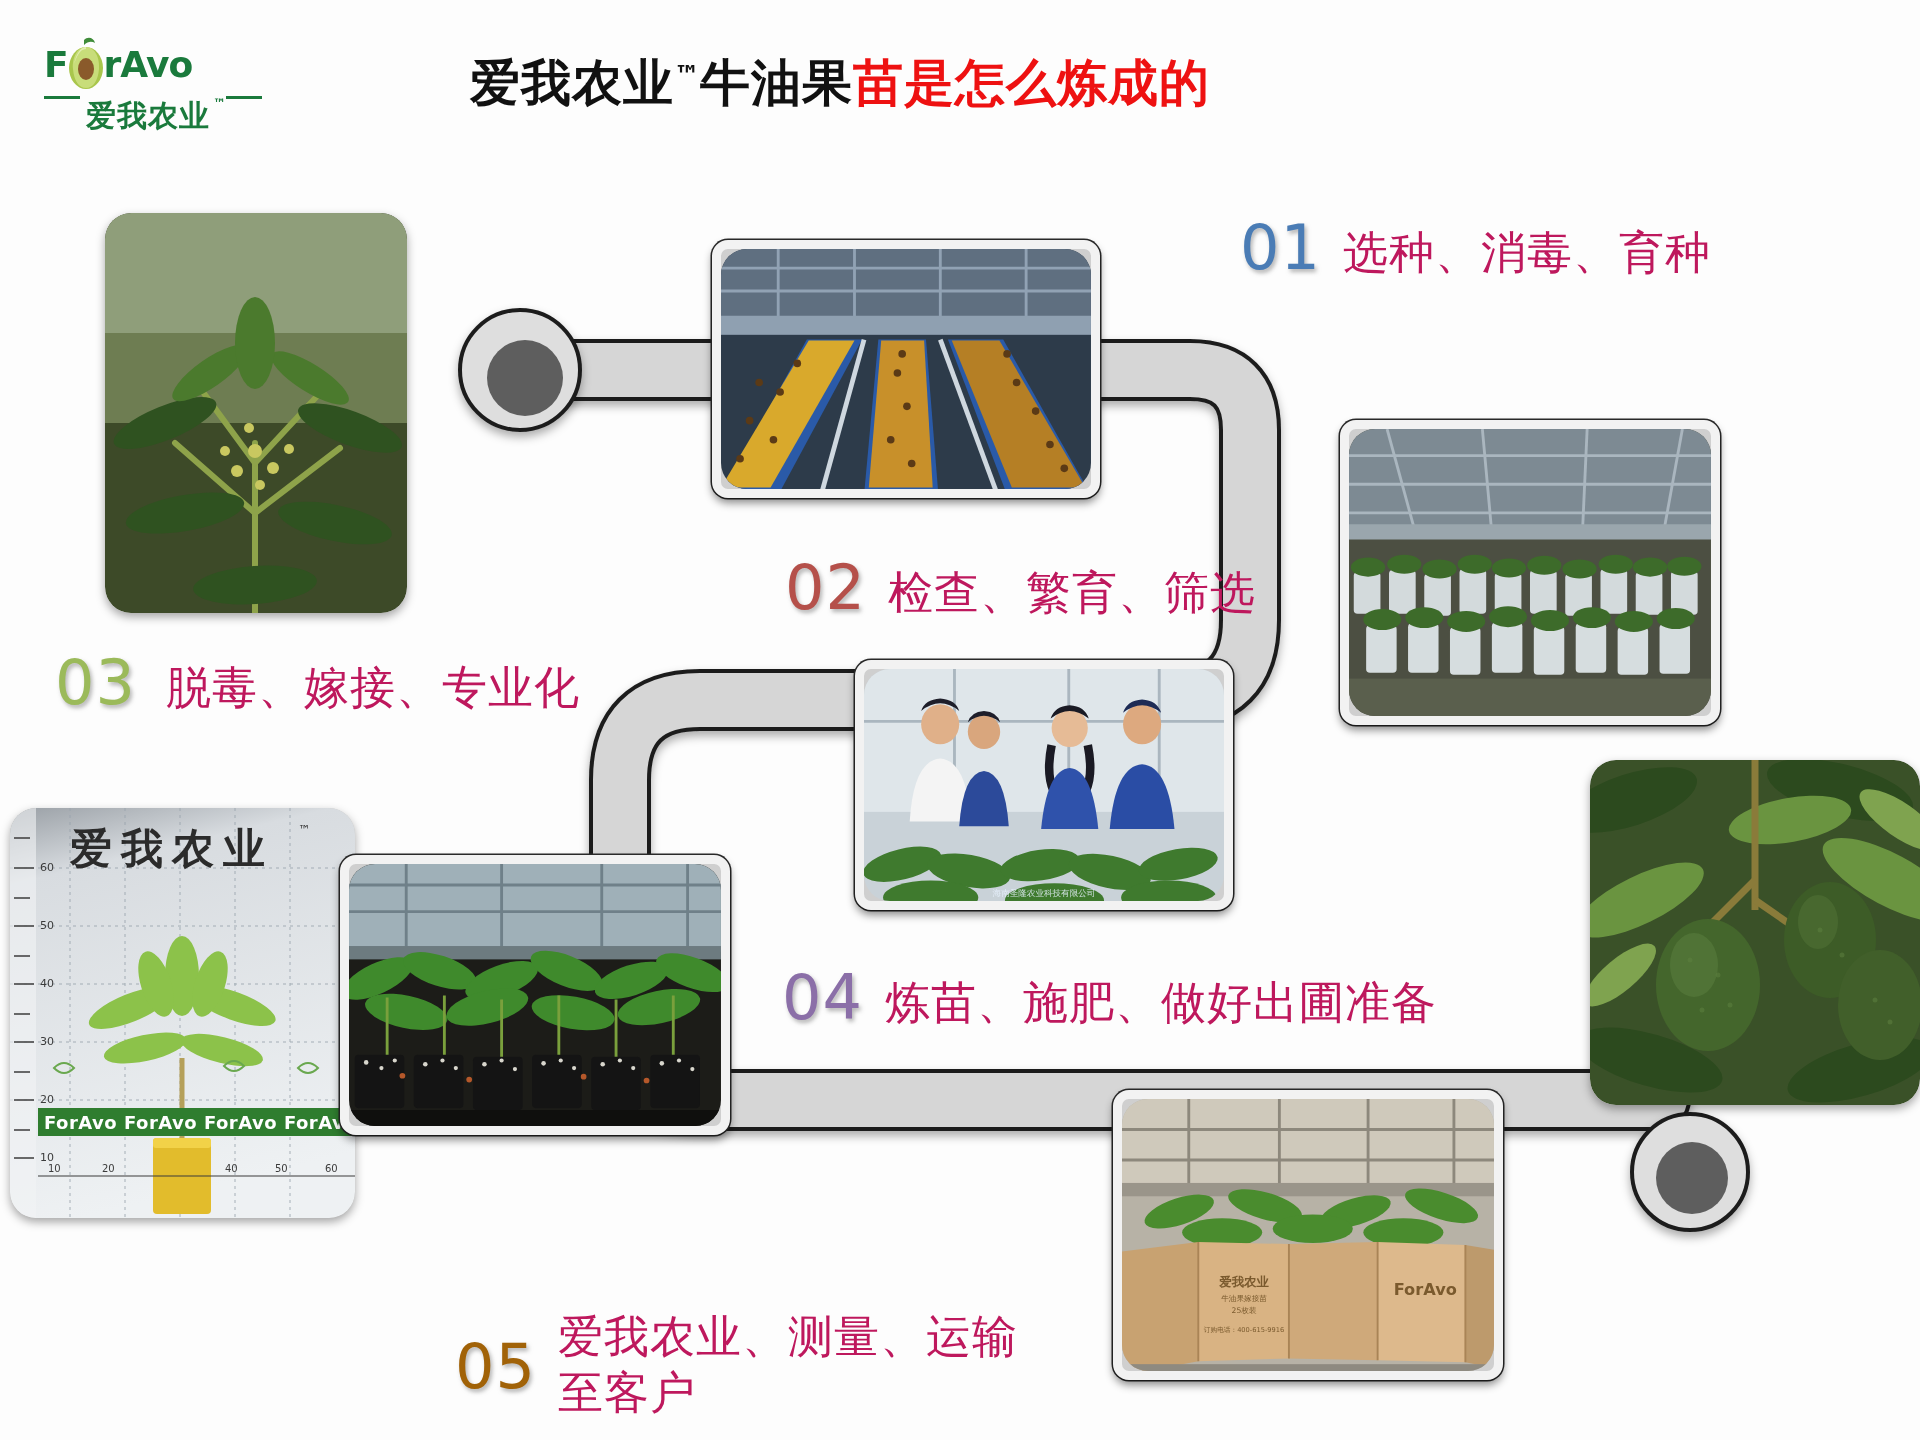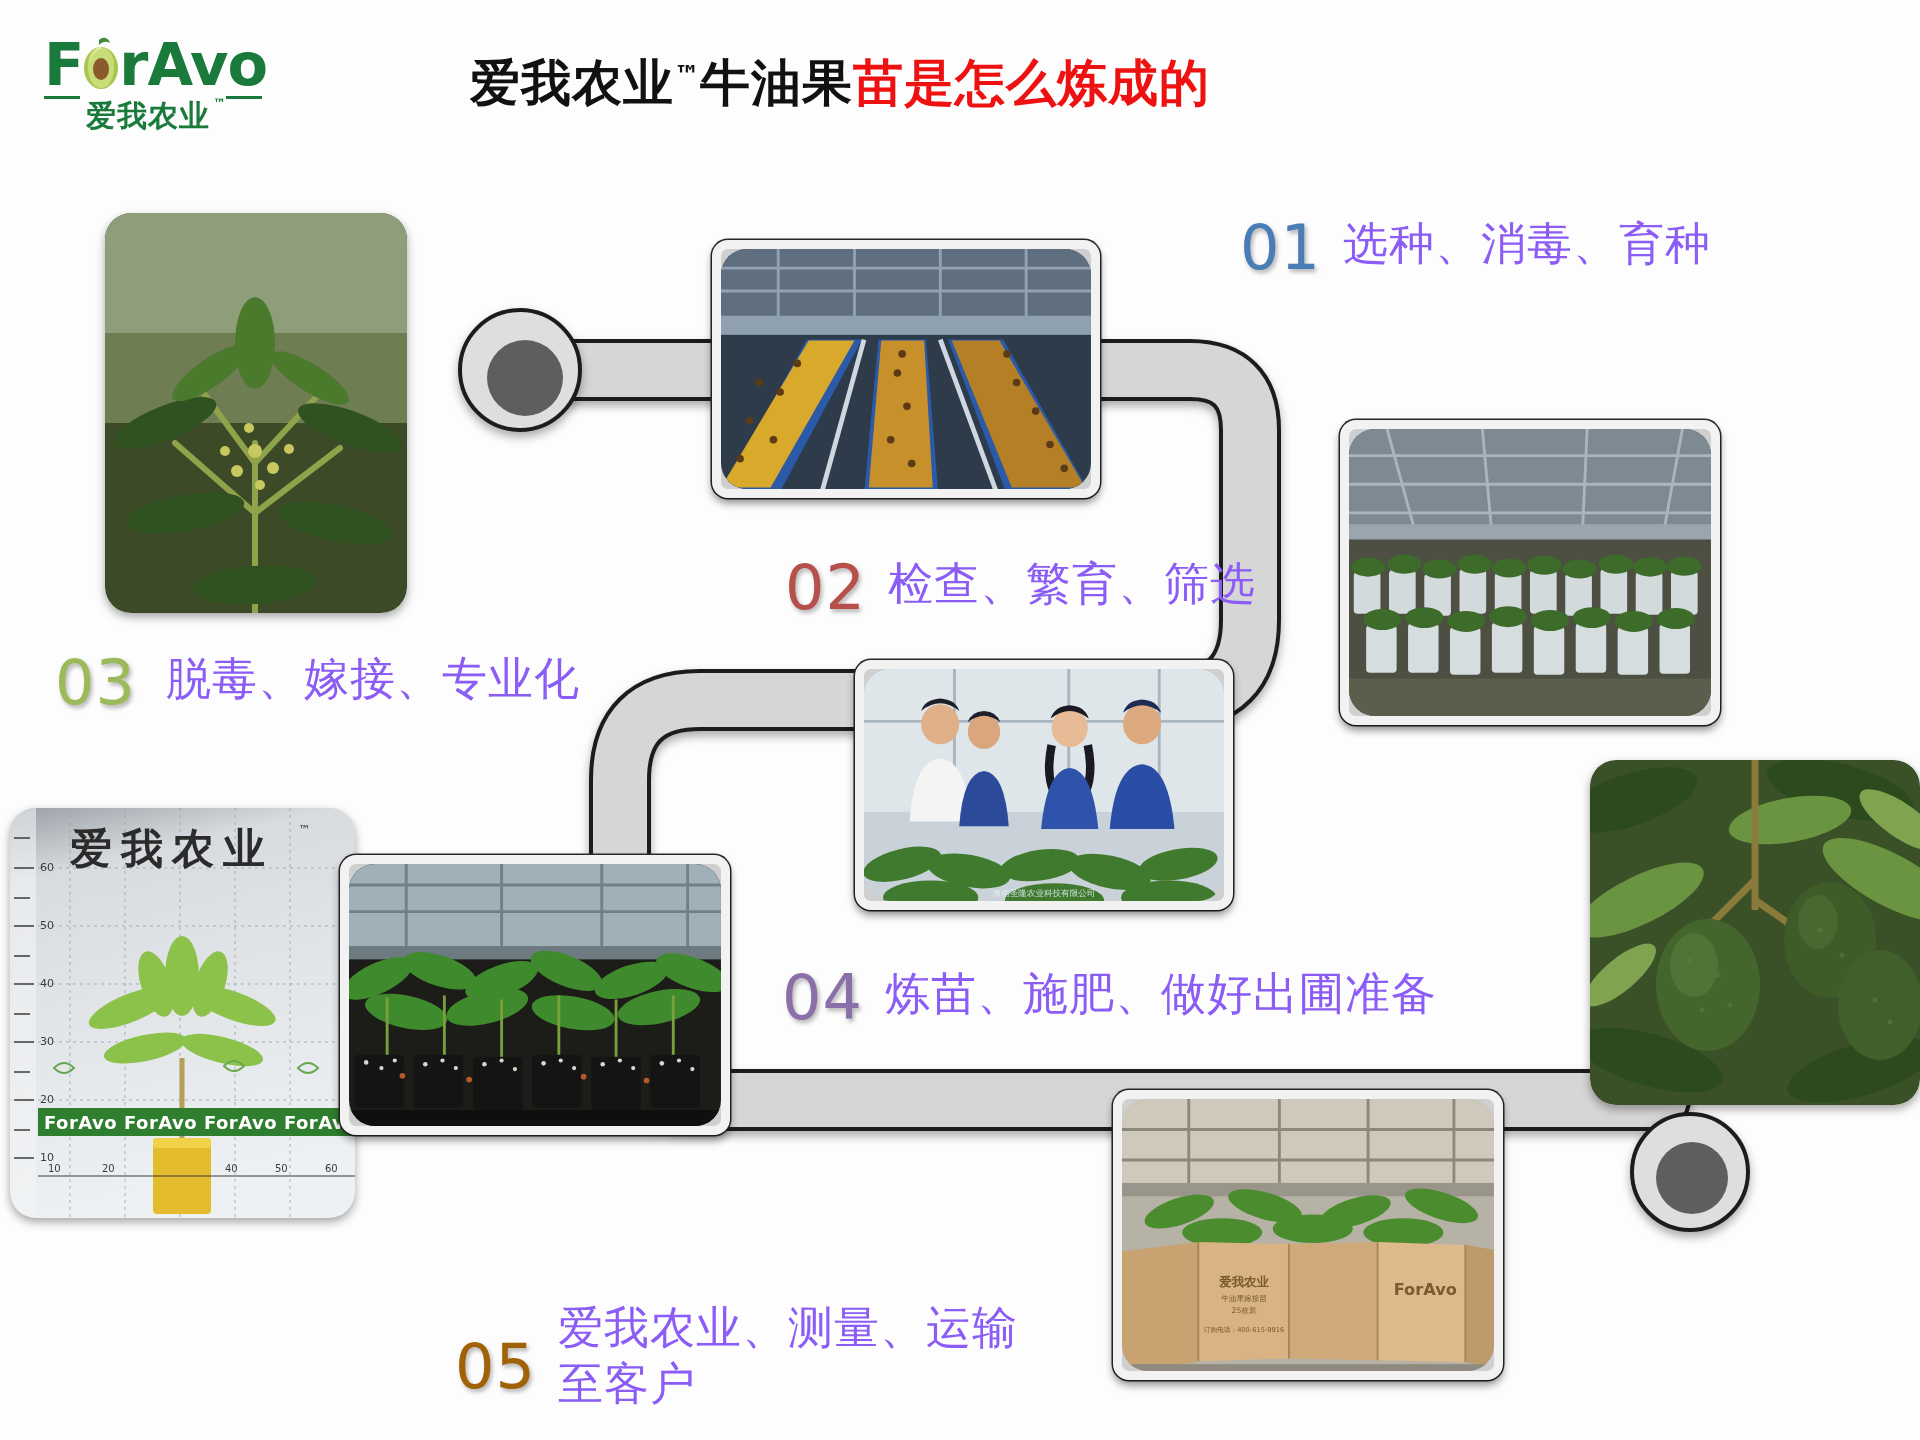--- a/index.html
+++ b/index.html
@@ -42,21 +42,21 @@
     height: 100px;
     z-index: 6;
   }
   #logo-word {
     position: absolute;
     left: 0; top: 0;
     width: 270px;
     height: 62px;
     font-family: "DejaVu Sans", sans-serif;
     font-weight: bold;
-    font-size: 59px;
+    font-size: 36px;
     letter-spacing: -1px;
     color: #1a7a3c;
     line-height: 62px;
     white-space: nowrap;
   }
   .logo-seg { display: inline-block; vertical-align: top; }
   #logo-avocado {
     display: inline-block;
     position: relative;
     width: 40px;
@@ -158,24 +158,25 @@
     font-weight: normal;
     font-size: 62px;
     line-height: 66px;
     letter-spacing: 1px;
     text-shadow: 2px 3px 4px rgba(120,120,120,0.55);
   }
   .step .lbl {
     font-family: "DejaVu Sans", "Liberation Sans", sans-serif;
     font-size: 45px;
     line-height: 58px;
-    color: #8b5cf6;
+    color: #be185d;
     margin-left: 22px;
     letter-spacing: 1px;
     white-space: pre-line;
+    margin-top: 9px;
   }
   .step.two-line .lbl { line-height: 56px; }
 
   
   .scene { position: absolute; inset: 0; }
 </style>
 </head>
 <body>
 
 <div id="stage">

